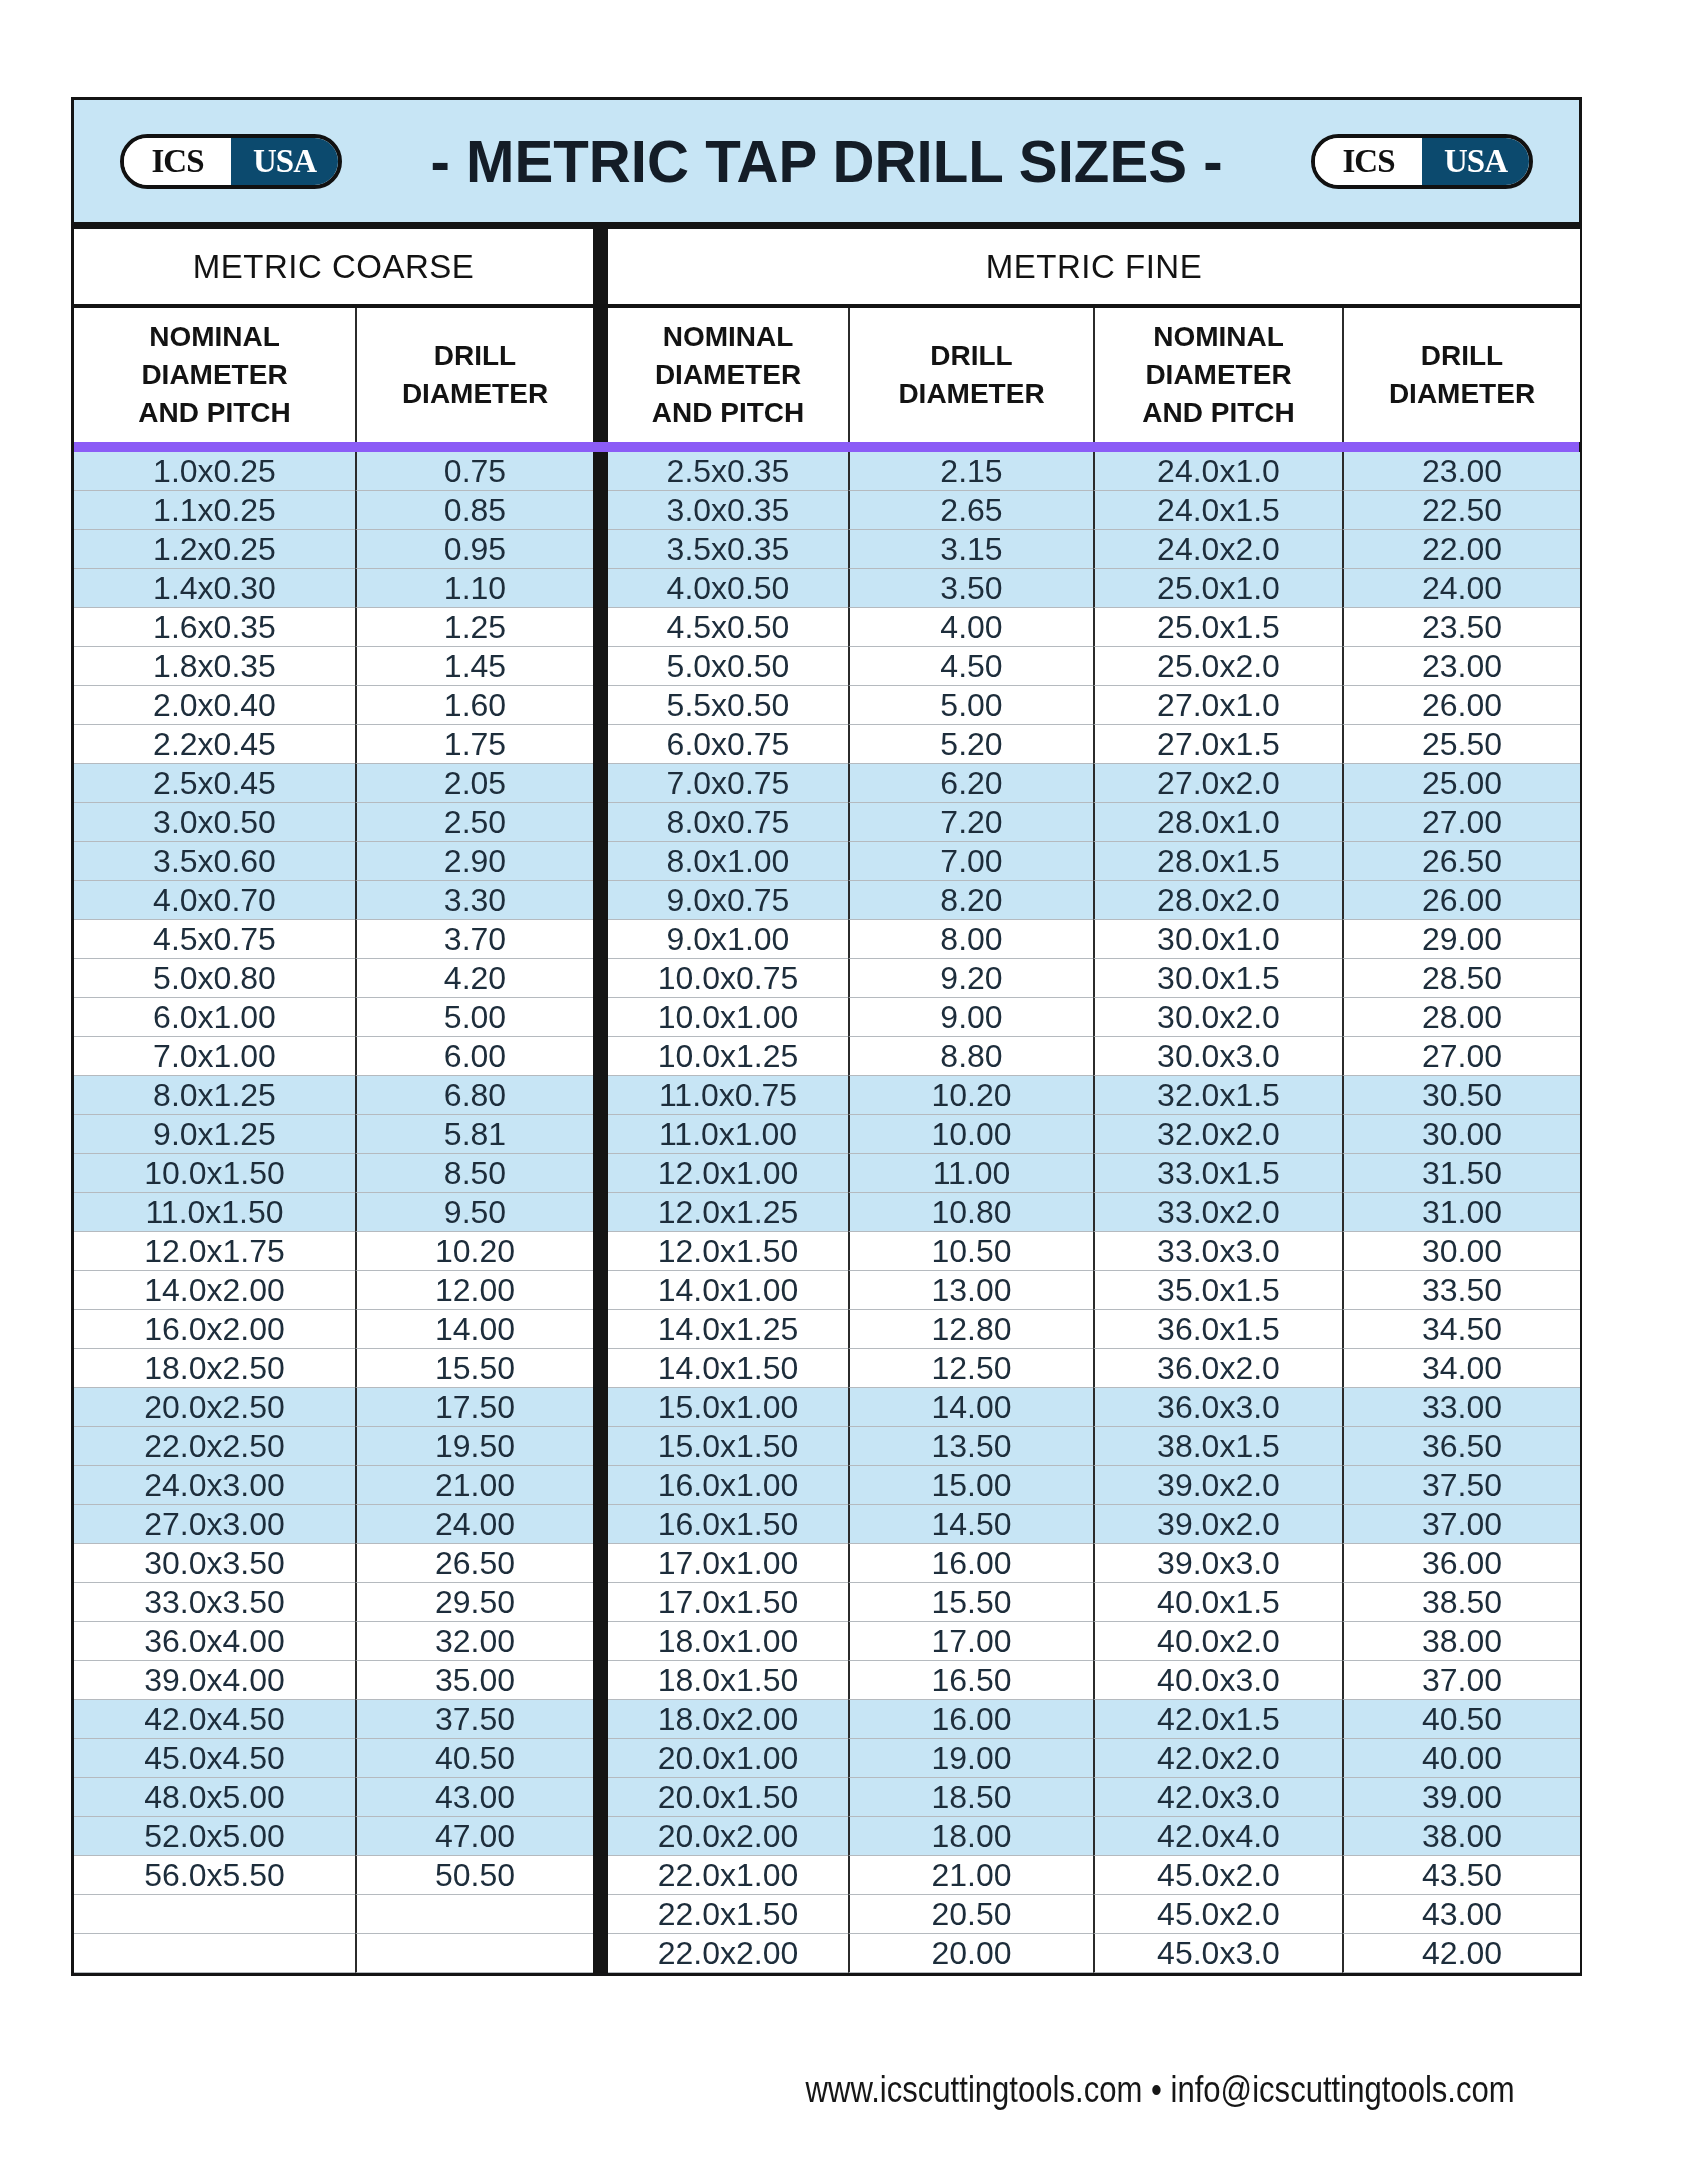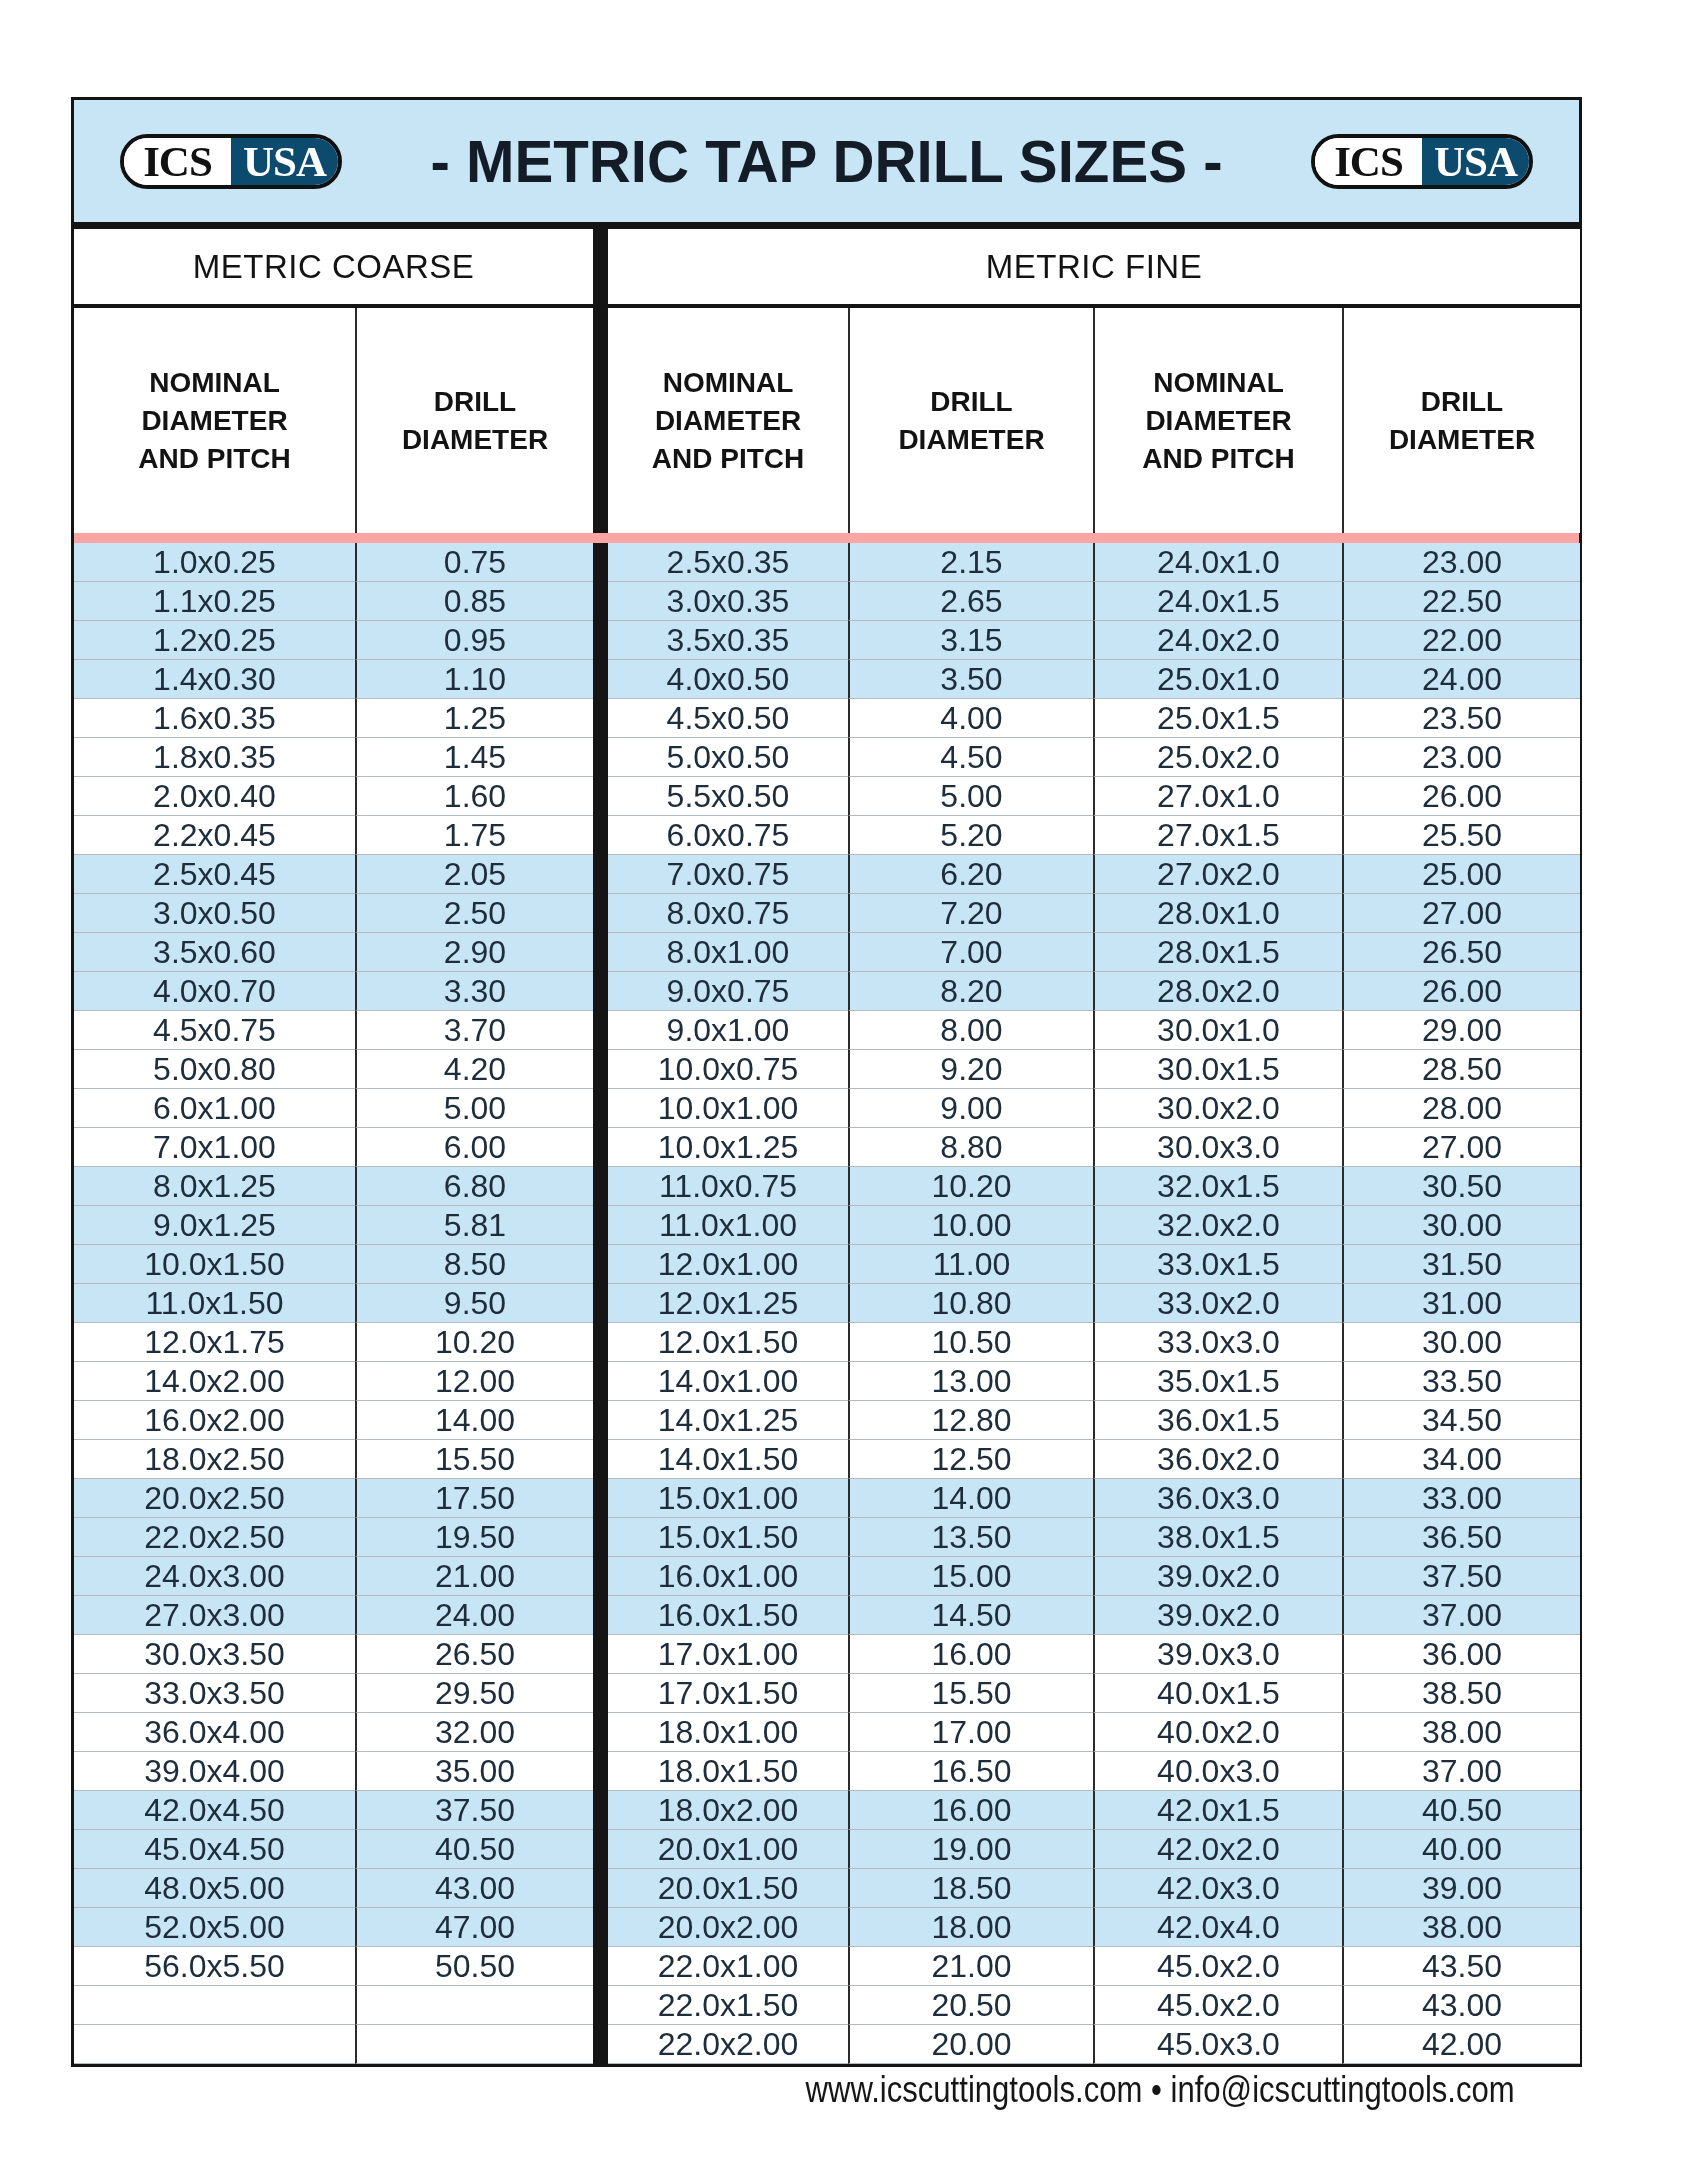--- a/index.html
+++ b/index.html
@@ -33,21 +33,21 @@
     border-radius:40px;
     overflow:hidden;
     display:flex;
     background:#fff;
   }
   .logo-half {
     width:50%;
     display:flex; align-items:center; justify-content:center;
     font-family:"Liberation Serif", serif;
     font-weight:bold;
-    font-size:43px;
+    font-size:33px;
     letter-spacing:-1px;
   }
   .logo-ics { background:#ffffff; color:#111; }
   .logo-usa { background:#0c4a6e; color:#ffffff; }
   .title {
     flex:1;
     text-align:center;
     font-weight:bold;
     font-size:60px;
     color:#141d27;
@@ -65,21 +65,21 @@
   .section-cell {
     display:flex; align-items:center; justify-content:center;
     font-weight:normal; font-size:33px; color:#131313;
     background:#fff;
     letter-spacing:0.5px;
   }
   .span2 { grid-column:1 / span 2; }
   .span4 { grid-column:4 / span 4; }
   .divider-cell { background:#151515; }
   
-  .colheader-row { height:235px; border-bottom:10px solid #fca5a5; }
+  .colheader-row { height:144px; border-bottom:10px solid #8b5cf6; }
   .colheader-cell {
     display:flex; align-items:center; justify-content:center;
     text-align:center;
     font-weight:bold; font-size:28px; line-height:38px;
     color:#131313;
     background:#fff;
     white-space:pre-line;
   }
   .vline { border-left:2px solid #2b2b2b; }
   

